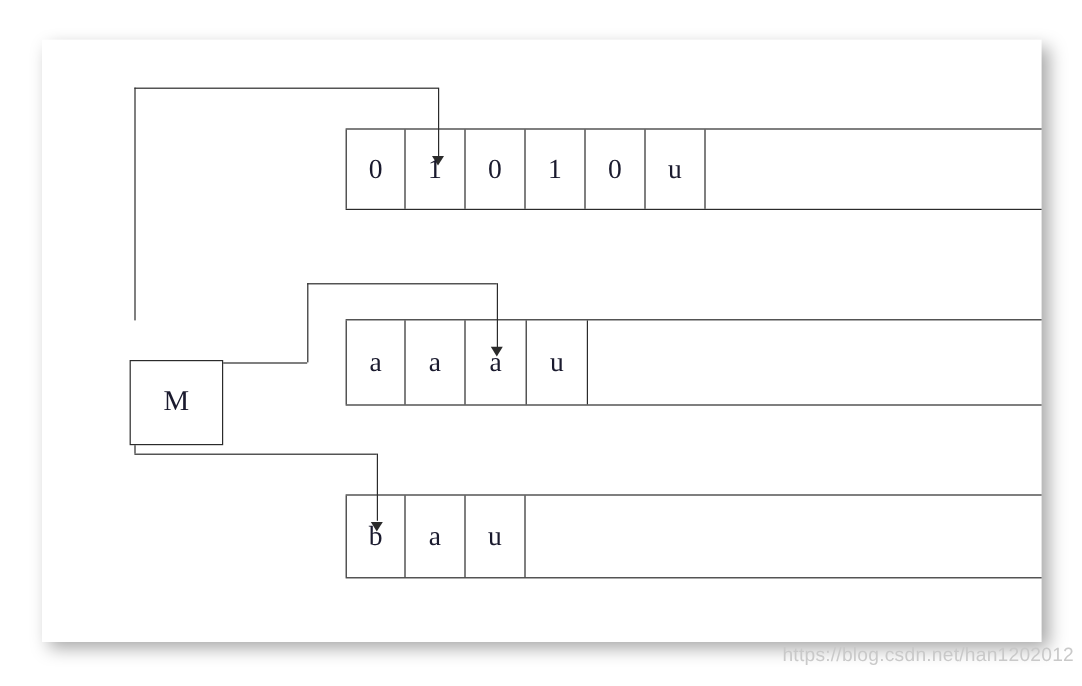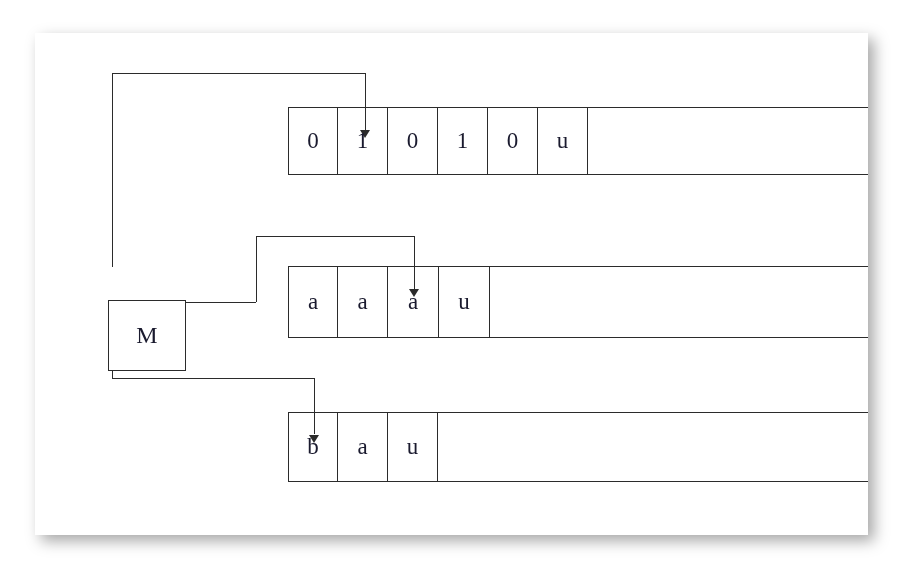--- a/index.html
+++ b/index.html
@@ -157,14 +157,15 @@
 
     <div class="tape" style="left:253px; top:379px; width:600px; height:70px;">
       <div class="cell first" style="width:50px;">b</div>
       <div class="cell" style="width:50px;">a</div>
       <div class="cell" style="width:50px;">u</div>
       <div class="tape-blank"></div>
     </div>
 
   </div>
 
+  <div id="watermark">https://blog.csdn.net/han1202012</div>
 
 </div>
 
 </body></html>

